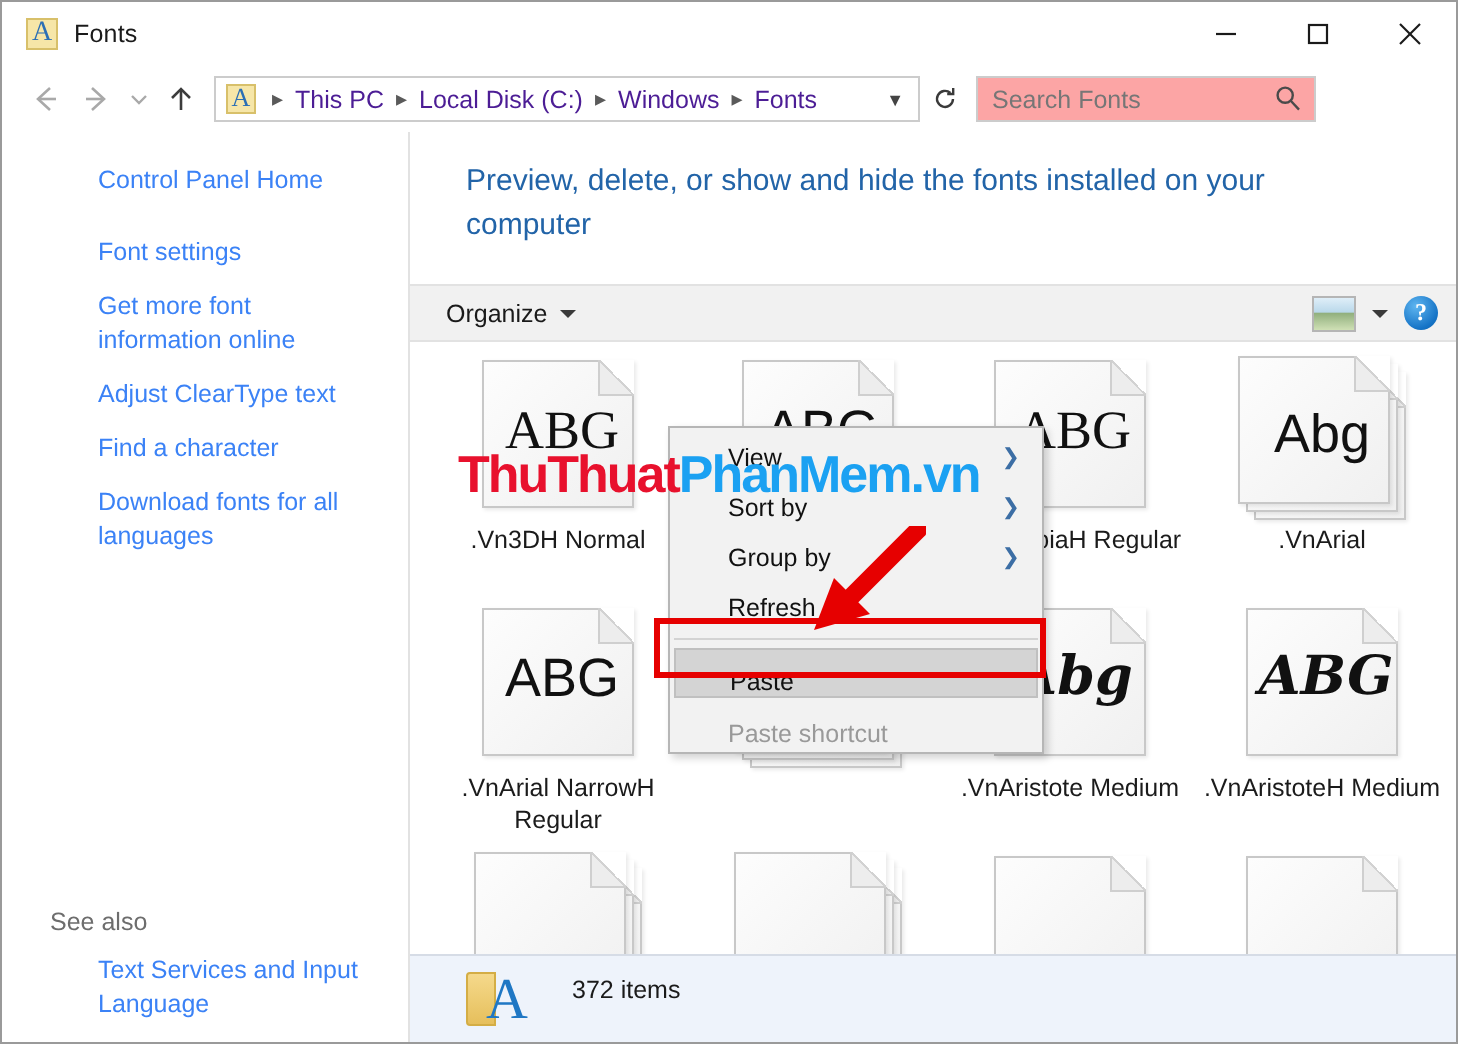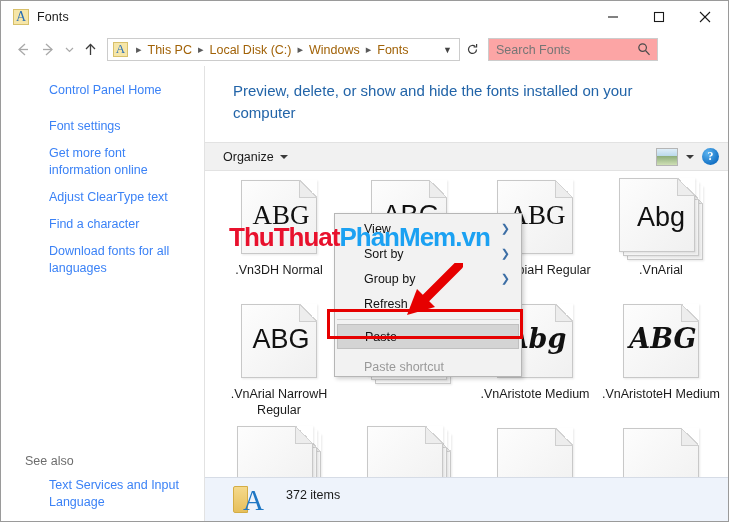--- a/index.html
+++ b/index.html
@@ -72,21 +72,21 @@
   #crumb-icon {
     width: 15px; height: 15px; margin-left: 5px; margin-right: 4px;
     background: #f6e6a8; border: 1px solid #d8c06a; position: relative; flex: none;
   }
   #crumb-icon::after {
     content: "A"; position: absolute; left: 0; right: 0; top: -3px;
     text-align: center; font-family: "Liberation Serif", serif;
     font-size: 13px; color: #2b6fb5; line-height: 18px;
   }
   .crumb {
-    font-size: 12.5px; color: #a16207; padding: 0 2px; white-space: nowrap;
+    font-size: 12.5px; color: #4c1d95; padding: 0 2px; white-space: nowrap;
   }
   .crumb-sep {
     color: #5a5a5a; font-size: 11px; padding: 0 4px; user-select: none;
   }
   #crumb-drop {
     margin-left: auto; padding: 0 7px; color: #444; font-size: 9px;
   }
   #refresh-btn {
     width: 24px; height: 23px; display: flex; align-items: center;
     justify-content: center; border: 1px solid transparent;
@@ -221,21 +221,21 @@
     z-index: 50; padding: 2px 0;
   }
   .ctx-item {
     height: 25px; display: flex; align-items: center;
     font-size: 12.5px; color: #111; padding-left: 29px; position: relative;
     cursor: default;
   }
   .ctx-item.disabled { color: #999; align-items: flex-end; }
   .ctx-item.selected {
     background: #d4d4d4; border: 1px solid #c0c0c0;
-    margin: 0 2px; padding-left: 27px;
+    margin: 0 2px; padding-left: 27px; align-items: flex-end;
   }
   .submenu-arrow {
     position: absolute; right: 11px; color: #3c6ea5; font-size: 11px;
   }
   #ctx-sep {
     height: 1px; background: #d3d3d3; margin: 3px 2px 4px 2px;
   }
   #paste-highlight {
     position: absolute; left: 326px; top: 308px;
     width: 196px; height: 30px; border: 3px solid #e60000;

